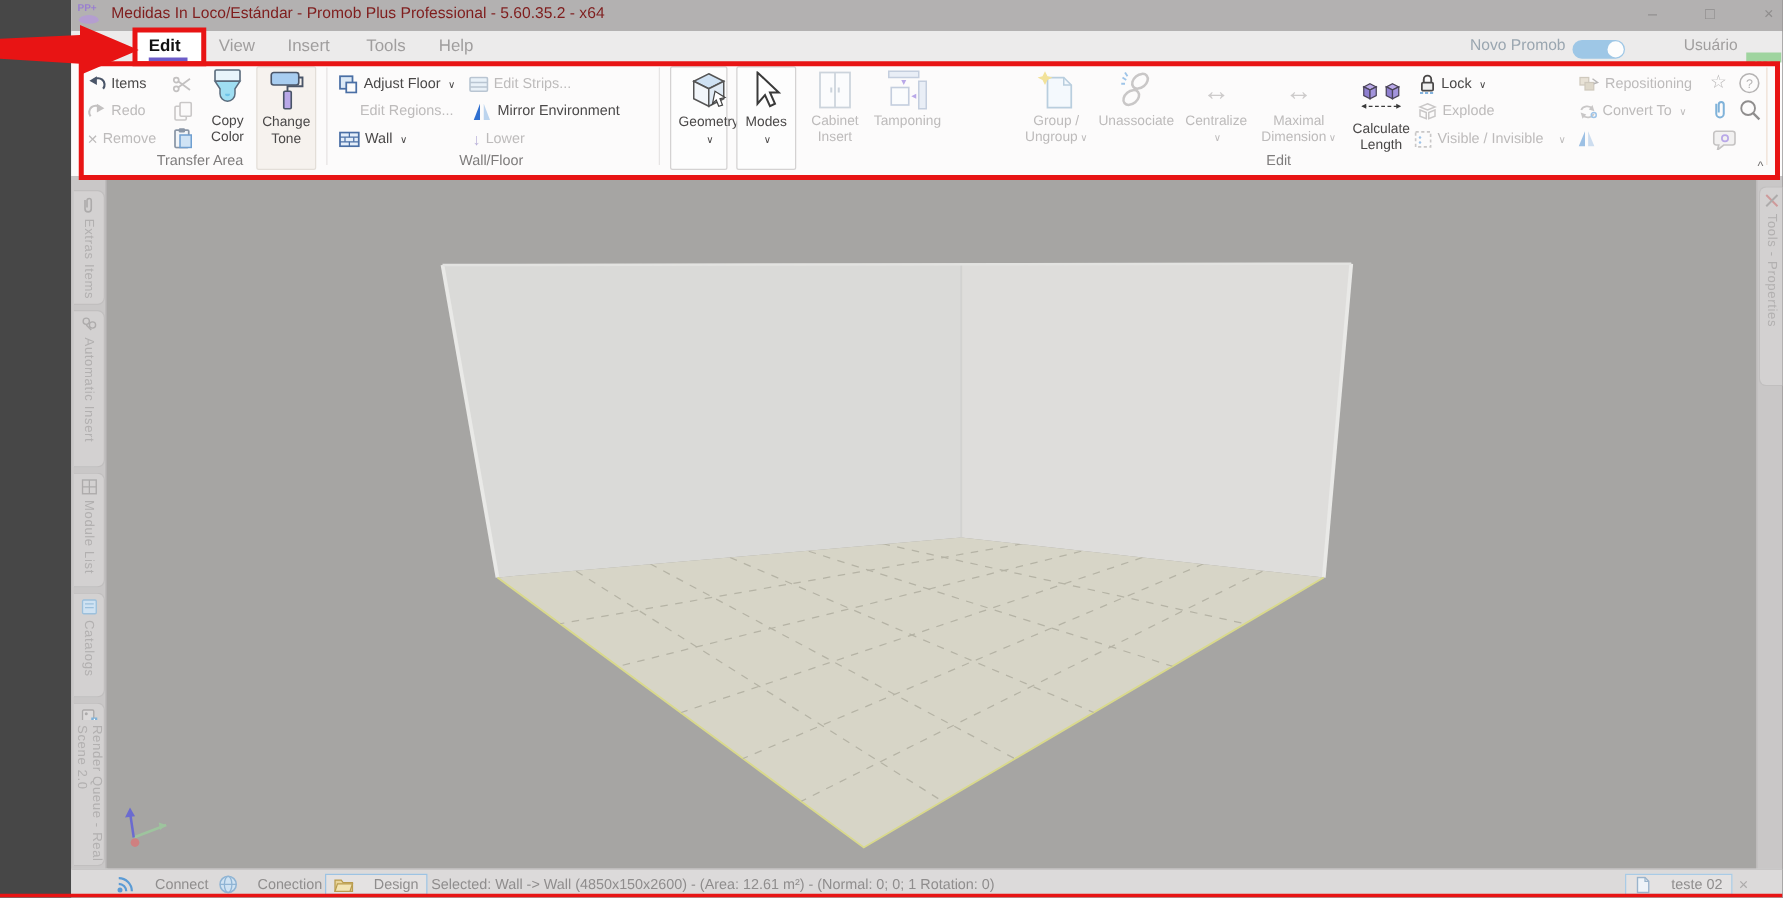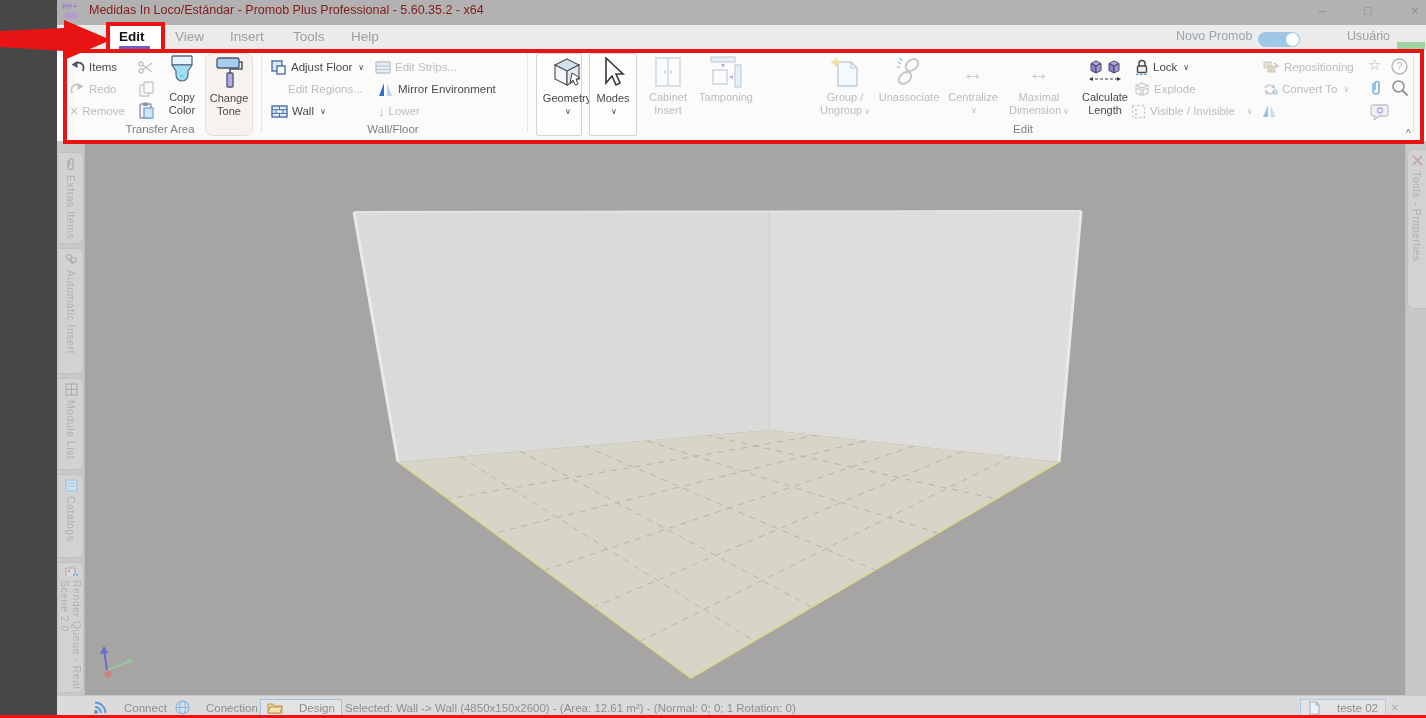--- a/index.html
+++ b/index.html
@@ -33,21 +33,21 @@
   .ribbon { position:absolute; left:0; top:50px; width:100%; height:91px; background:#fcfbfb; }
   .rrow { position:absolute; height:18px; display:flex; align-items:center; gap:4px; font-size:11.5px; white-space:nowrap; }
   .rbig { position:absolute; top:3px; height:83px; display:flex; flex-direction:column; align-items:center; font-size:11px; line-height:13px; text-align:center; }
   .rbig .icon-slot { height:38px; display:flex; align-items:center; justify-content:center; }
   .grp-label { position:absolute; top:73px; font-size:11.5px; color:#7e7c7c; text-align:center; }
   .vsep { position:absolute; top:4px; height:78px; width:1px; background:#e6e4e4; }
   .k { color:#4a4848; }
   .g { color:#bdbbbb; }
   .chev { font-size:8px; margin-left:2px; }
   .btn-box { border:1px solid #d4d2d2; border-radius:2px; background:#fdfdfd; }
-  .hl { background:#f6f2ee; border:1px solid #e3ded8; border-radius:7px; }
+  .hl { background:#f6f2ee; border:1px solid #e3ded8; border-radius:2px; }
   .ic { display:inline-block; vertical-align:middle; }
 
   
   .main { position:absolute; left:0; top:141px; width:100%; height:554px; background:#a6a5a3; }
   .sidebarL { position:absolute; left:0; top:0; width:28px; height:554px; background:#c9c7c7; border-right:1px solid #bdbbbb; }
   .sidebarR { position:absolute; left:1348px; top:0; width:21px; height:554px; background:#c9c7c7; border-left:1px solid #bdbbbb; }
   .side-tab { position:absolute; left:2px; width:25px; background:#d3d1d1; border:1px solid #c1bfbf; border-left:none; border-radius:0 6px 6px 0; display:flex; flex-direction:column; align-items:center; padding-top:4px; overflow:hidden; }
   .sidebarR .side-tab { left:1px; width:19px; border-radius:6px 0 0 6px; border:1px solid #c1bfbf; border-right:none; }
   .vtext { writing-mode:vertical-rl; font-size:10.5px; color:#b2b0b0; margin-top:4px; letter-spacing:.5px; }
   .viewport { position:absolute; left:29px; top:0; width:1319px; height:554px; }
@@ -296,21 +296,21 @@
     </div>
 
     <div class="rbig g" style="left:948px; width:68px;">
       <div class="icon-slot">
           <span style="font-size:22px; color:#cdcbcb;">↔</span>
         </div>
       <span>Maximal</span>
       <span><span>Dimension</span><span class="chev">∨</span></span>
     </div>
 
-    <div class="rbig k" style="left:1022px; width:52px;">
+    <div class="rbig k" style="left:1022px; width:52px;margin-top:6px;">
       <div class="icon-slot">
         <svg width="34" height="30">
             <polygon points="8,4 13,6.5 8,9 3,6.5" fill="#b9a8e8" stroke="#4a4458" stroke-width="1"></polygon>
             <polygon points="3,6.5 8,9 8,16 3,13.5" fill="#8f7fd0" stroke="#4a4458" stroke-width="1"></polygon>
             <polygon points="13,6.5 8,9 8,16 13,13.5" fill="#a394dc" stroke="#4a4458" stroke-width="1"></polygon>
             <polygon points="26,4 31,6.5 26,9 21,6.5" fill="#b9a8e8" stroke="#4a4458" stroke-width="1"></polygon>
             <polygon points="21,6.5 26,9 26,16 21,13.5" fill="#8f7fd0" stroke="#4a4458" stroke-width="1"></polygon>
             <polygon points="31,6.5 26,9 26,16 31,13.5" fill="#a394dc" stroke="#4a4458" stroke-width="1"></polygon>
             <line x1="2" y1="22" x2="32" y2="22" stroke="#3a3a3a" stroke-width="1" stroke-dasharray="3 2"></line>
             <polygon points="1,22 5,20 5,24" fill="#3a3a3a"></polygon>

